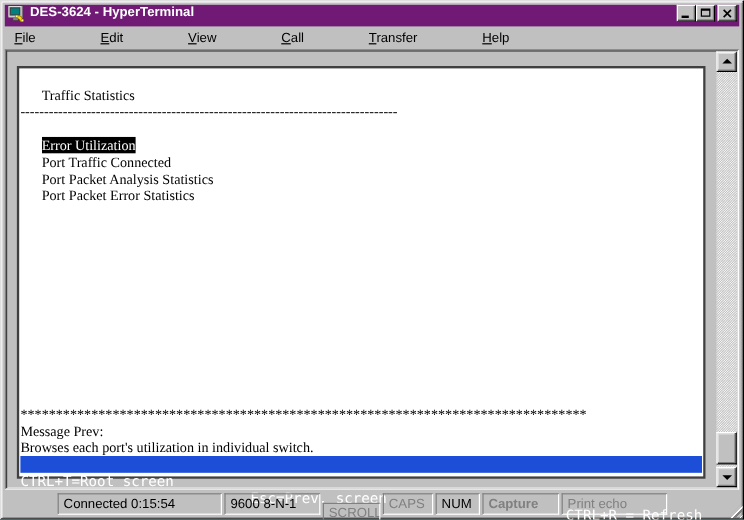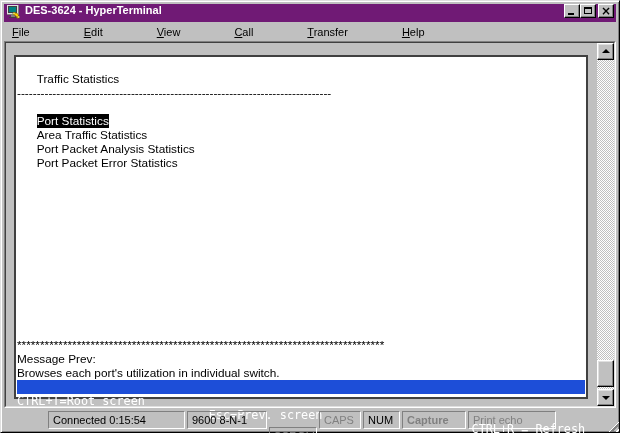--- a/index.html
+++ b/index.html
@@ -70,21 +70,21 @@
     background: #ffffff;
     border: 2px solid #404040;
     width: calc(80ch + 6px);
     padding: 1px 1px 3px 1px;
     font-family: "DejaVu Sans Mono", "Liberation Mono", monospace;
     font-size: 11.8px;
     color: #000;
   }
   .tline {
     height: 14px; line-height: 14px;
-    font-family: Liberation Sans, sans-serif; font-size: inherit;
+    font-family: Liberation Serif, serif; font-size: inherit;
     white-space: pre; overflow: hidden;
   }
   .indent3 { padding-left: 3ch; }
   .sel { background: #000000; color: #ffffff; }
   .statusline {
     position: relative; height: 14px; line-height: 14px;
     background: #1d4ed8; color: #ffffff;
     white-space: pre; width: 80ch;
   }
   .statusline .sl-left   { position: absolute; left: 0; }
@@ -114,21 +114,21 @@
   .sb-thumb {
     position: absolute; left: 0; bottom: 19px; width: 17px; height: 27px;
     background: #c0c0c0;
     border-top: 1px solid #ffffff; border-left: 1px solid #ffffff;
     border-right: 1px solid #000000; border-bottom: 1px solid #000000;
     box-shadow: inset -1px -1px 0 #808080, inset 1px 1px 0 #dfdfdf;
   }
   
   .statusbar {
     position: absolute; left: 3px; right: 3px; bottom: 3px; height: 20px;
-    display: flex; align-items: flex-start; gap: 2px;
+    display: flex; align-items: center; gap: 2px;
     padding-top: 2px;
     padding-left: 44px;
   }
   .sb-panel {
     height: 18px; line-height: 16px;
     font-size: 11px; color: #000;
     padding: 0 4px;
     border-top: 1px solid #808080; border-left: 1px solid #808080;
     border-bottom: 1px solid #ffffff; border-right: 1px solid #ffffff;
     white-space: nowrap; overflow: hidden;
@@ -184,22 +184,22 @@
 
   <div class="client">
     <div class="client-inner">
 
       <div class="termwrap">
         <div class="screen">
           <pre class="tline"> </pre>
           <pre class="tline indent3">Traffic Statistics</pre>
           <pre class="tline">--------------------------------------------------------------------------------</pre>
           <pre class="tline"> </pre>
-          <pre class="tline indent3"><span class="sel">Port Statistics</span></pre>
-          <pre class="tline indent3">Area Traffic Statistics</pre>
+          <pre class="tline indent3"><span class="sel">Error Utilization</span></pre>
+          <pre class="tline indent3">Port Traffic Connected</pre>
           <pre class="tline indent3">Port Packet Analysis Statistics</pre>
           <pre class="tline indent3">Port Packet Error Statistics</pre>
           <pre class="tline"> </pre>
           <pre class="tline"> </pre>
           <pre class="tline"> </pre>
           <pre class="tline"> </pre>
           <pre class="tline"> </pre>
           <pre class="tline"> </pre>
           <pre class="tline"> </pre>
           <pre class="tline"> </pre>

